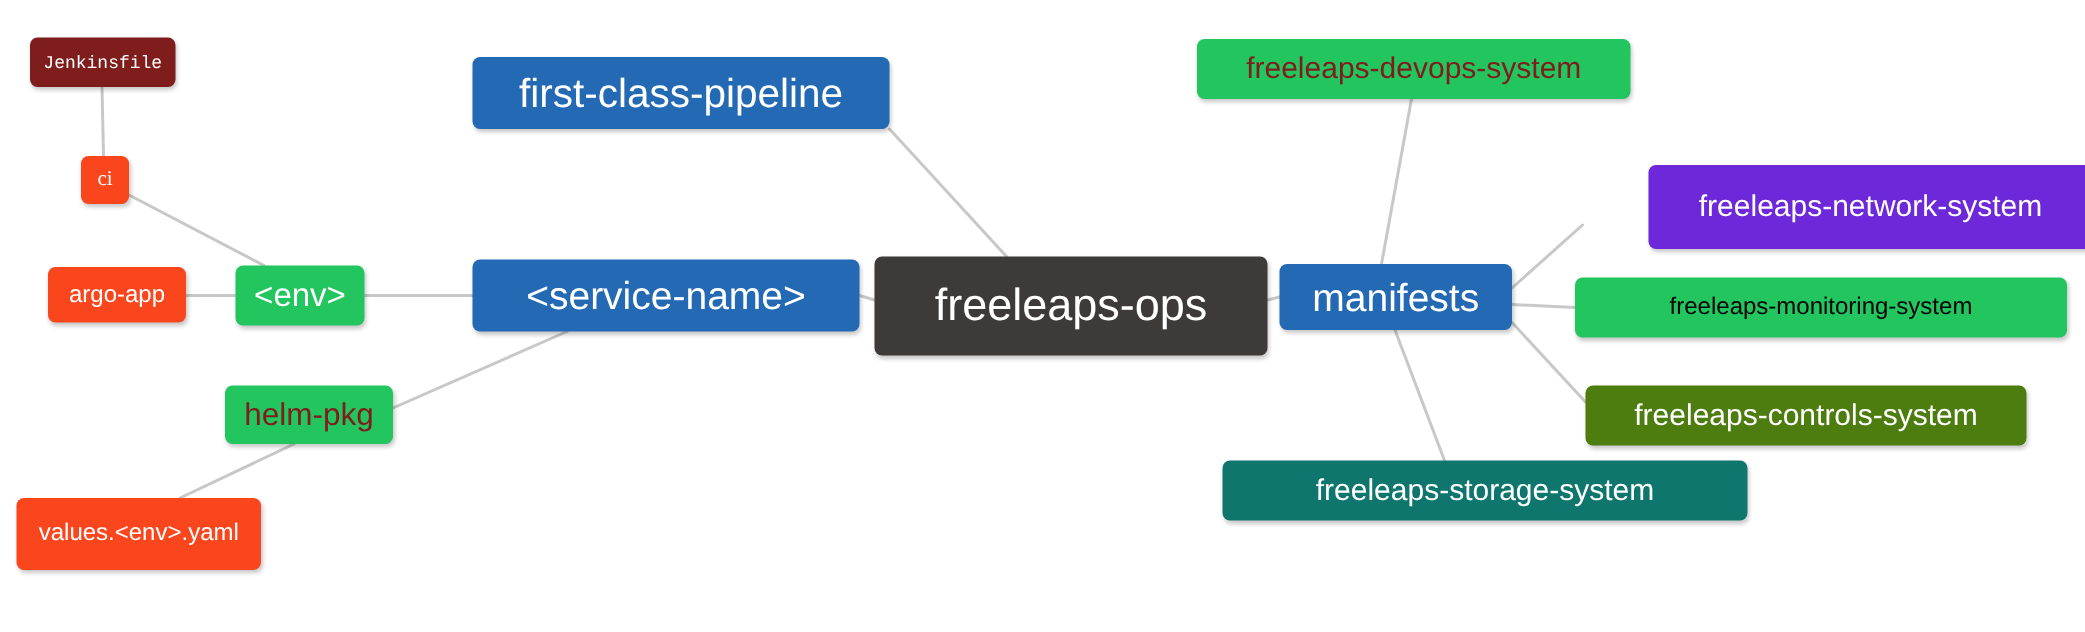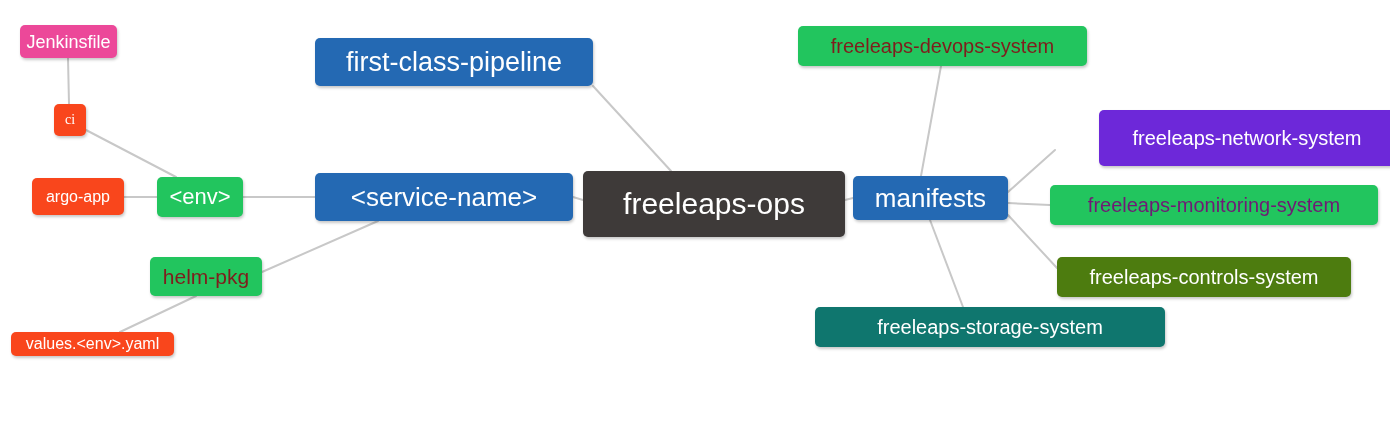--- a/index.html
+++ b/index.html
@@ -74,39 +74,39 @@
       </div>
       <div class="node" style="left: 853px; top: 176px; width: 155px; height: 44px; background: rgb(36, 105, 179); font-size: 26px; color: rgb(255, 255, 255);">
         <span class="node-label">manifests</span>
       </div>
       <div class="node" style="left: 157px; top: 177px; width: 86px; height: 40px; background: rgb(34, 197, 94); font-size: 22px; color: rgb(255, 255, 255);">
         <span class="node-label">&lt;env&gt;</span>
       </div>
       <div class="node" style="left: 150px; top: 257px; width: 112px; height: 39px; background: rgb(34, 197, 94); font-size: 21px; color: #7f1d1d;">
         <span class="node-label">helm-pkg</span>
       </div>
-      <div class="node" style="left: 20px; top: 25px; width: 97px; height: 33px; background: #ec4899; font-size: 18px; color: rgb(255, 255, 255);">
+      <div class="node" style="left: 20px; top: 25px; width: 97px; height: 33px; background: #7f1d1d; font-size: 12px; color: rgb(255, 255, 255); font-family: Liberation Mono, monospace;">
         <span class="node-label">Jenkinsfile</span>
       </div>
       <div class="node" style="left: 54px; top: 104px; width: 32px; height: 32px; background: rgb(249, 70, 28); font-size: 14px; color: rgb(255, 255, 255); font-family: Liberation Serif, serif;">
         <span class="node-label">ci</span>
       </div>
       <div class="node" style="left: 32px; top: 178px; width: 92px; height: 37px; background: rgb(249, 70, 28); font-size: 16px; color: rgb(255, 255, 255);">
         <span class="node-label">argo-app</span>
       </div>
-      <div class="node" style="left: 11px; top: 332px; width: 163px; height: 24px; background: rgb(249, 70, 28); font-size: 16px; color: rgb(255, 255, 255);">
+      <div class="node" style="left: 11px; top: 332px; width: 163px; height: 48px; background: rgb(249, 70, 28); font-size: 16px; color: rgb(255, 255, 255);">
         <span class="node-label">values.&lt;env&gt;.yaml</span>
       </div>
       <div class="node" style="left: 798px; top: 26px; width: 289px; height: 40px; background: rgb(34, 197, 94); font-size: 20px; color: #7f1d1d;">
         <span class="node-label">freeleaps-devops-system</span>
       </div>
       <div class="node" style="left: 1055px; top: 110px; width: 296px; height: 56px; background: #6d28d9; font-size: 20px; color: rgb(255, 255, 255); margin-left: 44px;">
         <span class="node-label">freeleaps-network-system</span>
       </div>
-      <div class="node" style="left: 1050px; top: 185px; width: 328px; height: 40px; background: rgb(34, 197, 94); font-size: 20px; color: #701a75;">
+      <div class="node" style="left: 1050px; top: 185px; width: 328px; height: 40px; background: rgb(34, 197, 94); font-size: 16px; color: #000000;">
         <span class="node-label">freeleaps-monitoring-system</span>
       </div>
       <div class="node" style="left: 1057px; top: 257px; width: 294px; height: 40px; background: #4d7c0f; font-size: 20px; color: rgb(255, 255, 255);">
         <span class="node-label">freeleaps-controls-system</span>
       </div>
       <div class="node" style="left: 815px; top: 307px; width: 350px; height: 40px; background: #0f766e; font-size: 20px; color: rgb(255, 255, 255);">
         <span class="node-label">freeleaps-storage-system</span>
       </div>
     </div>
 </div>

